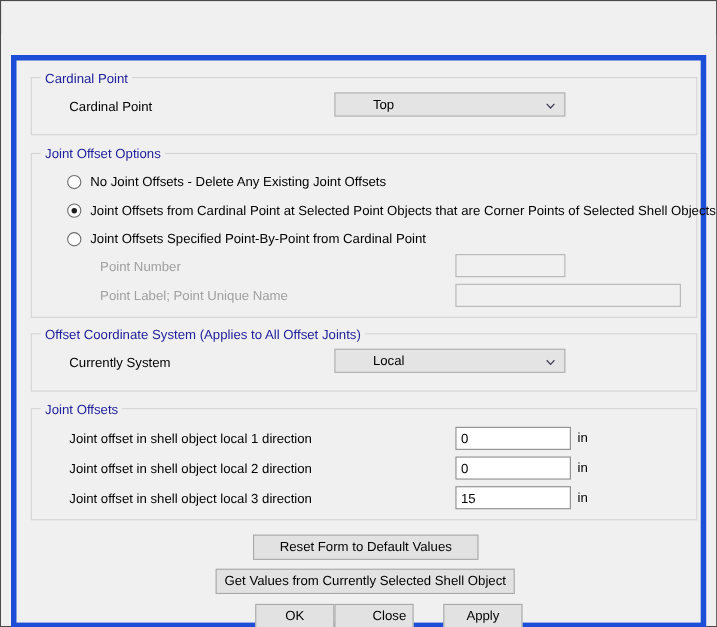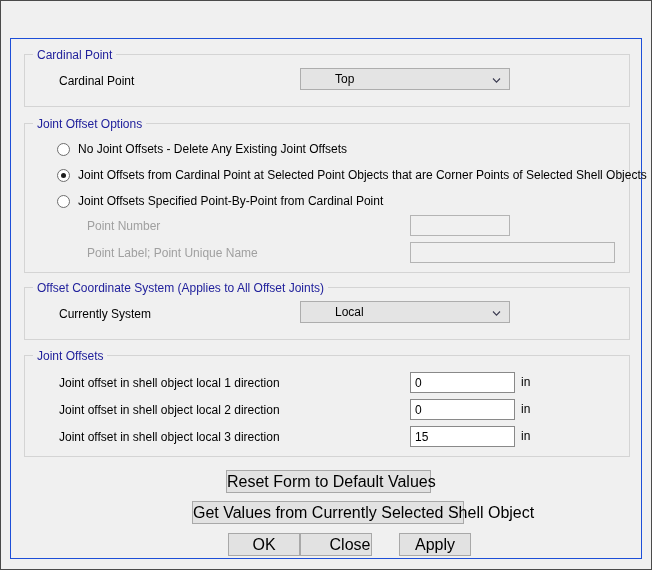--- a/index.html
+++ b/index.html
@@ -62,25 +62,25 @@
     position: absolute;
     left: 0;
     top: 31px;
     right: 0;
     bottom: 0;
     background: #f0f0f0;
   }
   .outer-panel {
     position: absolute;
     left: 9px;
-    top: 6px;
+    top: 18px;
     width: 632px;
     height: 521px;
     box-sizing: border-box;
-    border: 1px solid #1d4ed8;
+    border: 5px solid #1d4ed8;
     background: #f0f0f0;
   }
   .group {
     position: absolute;
     box-sizing: border-box;
     border: 1px solid #d4d4d4;
     background: transparent;
   }
   .group-title {
     position: absolute;
@@ -183,21 +183,21 @@
     font-size: 12px;
     color: #000;
     white-space: nowrap;
     font-family: "Liberation Sans", sans-serif;
   }
   .btn {
     position: absolute;
     box-sizing: border-box;
     background: #e2e2e2;
     border: 1px solid #a8a8a8;
-    font-size: 16px;
+    font-size: 12px;
     color: #000;
     text-align: center;
     cursor: pointer;
     font-family: "Liberation Sans", sans-serif;
     height: 23px;
     line-height: 21px;
     white-space: nowrap;
   }
   .unit {
     position: absolute;

